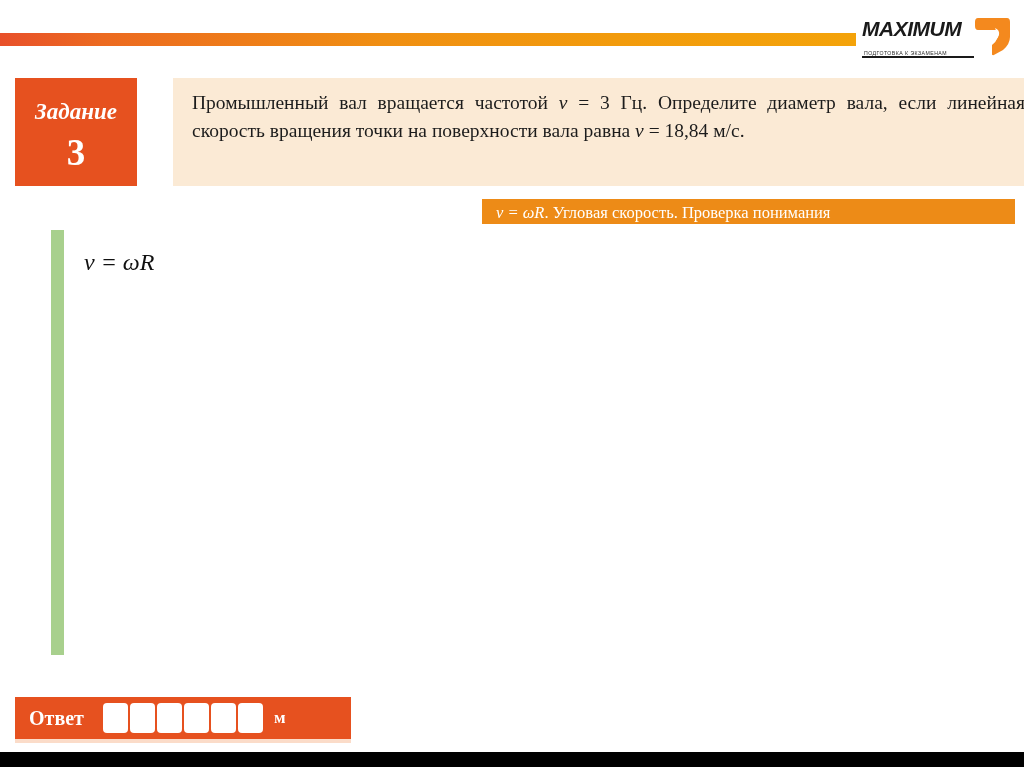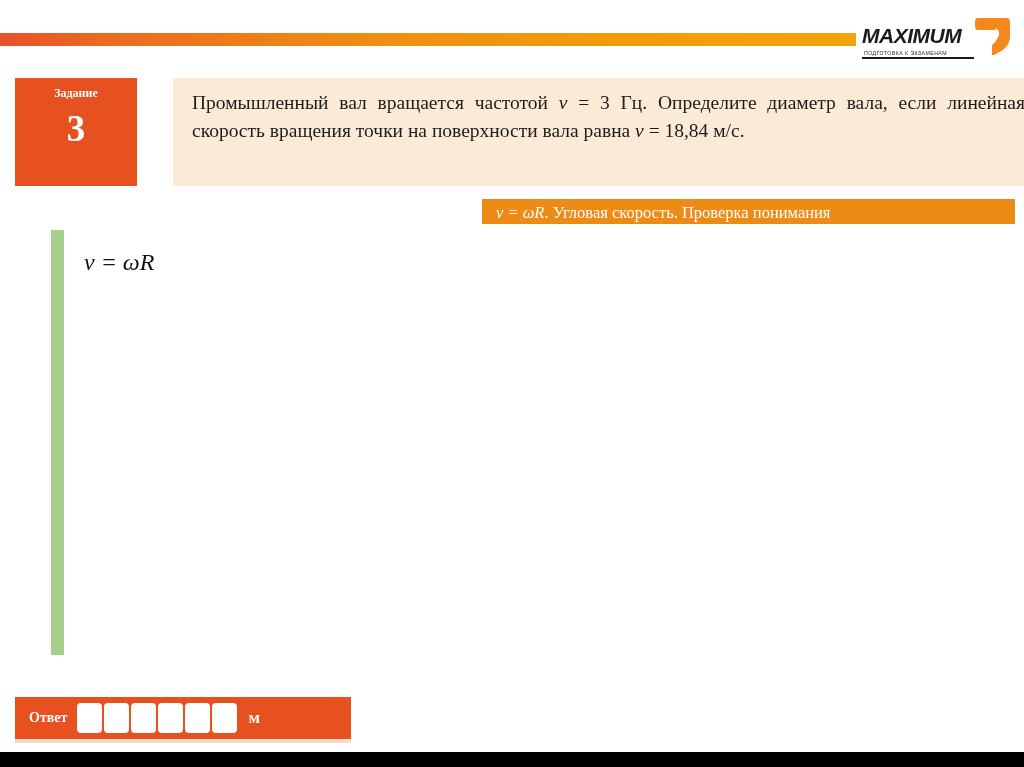--- a/index.html
+++ b/index.html
@@ -27,30 +27,30 @@
   .logo {
     position: absolute;
     right: 14px;
     top: 14px;
     width: 148px;
     height: 48px;
   }
   .logo-word {
     position: absolute;
     left: 0;
-    top: 10px;
+    top: 3px;
     width: 112px;
     font-family: "Liberation Sans", sans-serif;
     font-weight: bold;
     font-style: italic;
     font-size: 21px;
     letter-spacing: -0.5px;
     color: #1a1a1a;
     border-bottom: 2.5px solid #1a1a1a;
-    padding-bottom: 9px;
+    padding-bottom: 15px;
     white-space: nowrap;
   }
   .logo-sub {
     position: absolute;
     left: 2px;
     top: 36px;
     width: 112px;
     font-family: "Liberation Sans", sans-serif;
     font-size: 5.2px;
     letter-spacing: 0.45px;
@@ -73,23 +73,24 @@
     width: 122px;
     height: 108px;
     background: #e6511f;
     color: #ffffff;
     text-align: center;
     box-sizing: border-box;
   }
   .task-badge-label {
     font-family: "Liberation Serif", serif;
     font-weight: bold;
-    font-size: 12px;
+    font-size: 23px;
     line-height: 1;
-    padding-top: 9px;
+    padding-top: 22px;
+    font-style: italic;
   }
   .task-badge-number {
     font-family: "Liberation Serif", serif;
     font-weight: bold;
     font-size: 37px;
     line-height: 1;
     padding-top: 11px;
   }
   .task-panel {
     position: absolute;
@@ -164,23 +165,23 @@
     height: 42px;
     background: #e6511f;
     box-sizing: border-box;
     display: flex;
     align-items: center;
     padding: 0 9px 0 14px;
   }
   .answer-label {
     font-family: "Liberation Serif", serif;
     font-weight: bold;
-    font-size: 14px;
-    color: #ffffff;
-    margin-right: 10px;
+    font-size: 20px;
+    color: #ffffff;
+    margin-right: 19px;
     white-space: nowrap;
   }
   .answer-boxes {
     display: flex;
     gap: 2px;
   }
   .answer-box {
     width: 25px;
     height: 30px;
     background: #ffffff;

